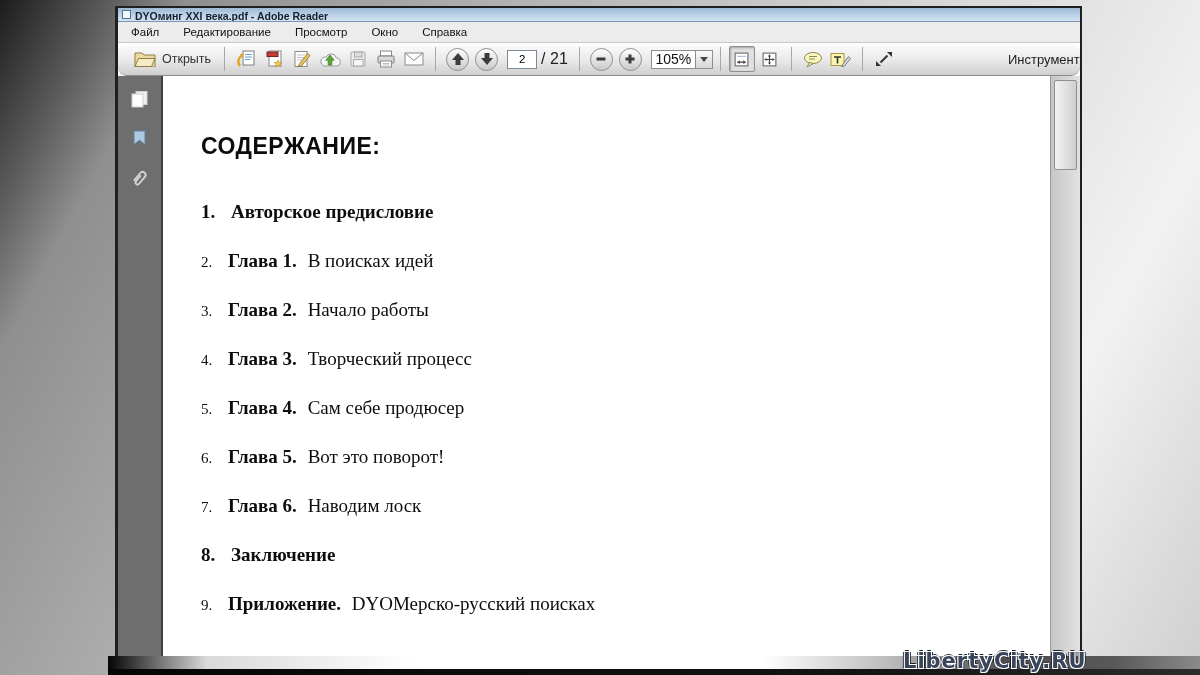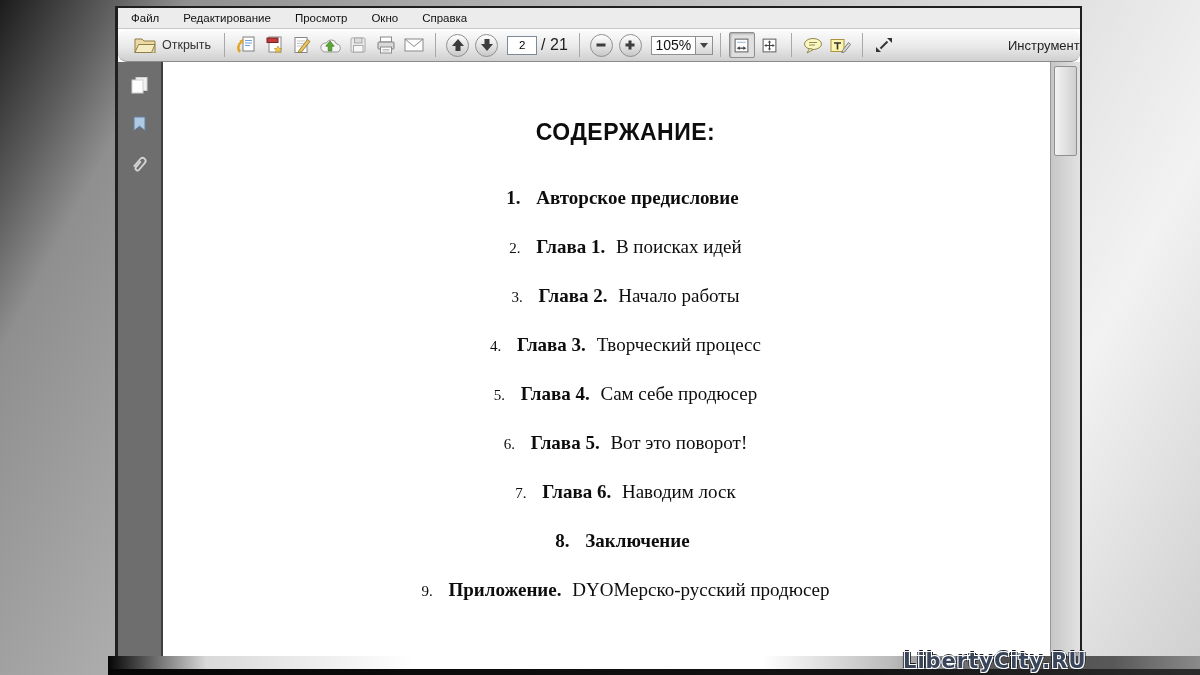--- a/index.html
+++ b/index.html
@@ -94,21 +94,21 @@
   .scrollbar {
     width:30px; flex:0 0 auto; background:linear-gradient(90deg,#c6c6c6,#e2e2e2);
     border-left:1px solid #979797; position:relative;
   }
   .scroll-thumb {
     position:absolute; left:3px; top:4px; width:23px; height:90px;
     background:linear-gradient(90deg,#f3f3f3,#cfcfcf); border:1px solid #909090; border-radius:2px;
   }
 
   
-  .doc-content { padding-top:57px; padding-left:38px; text-align:center; color:#0d0d0d; }
+  .doc-content { padding-top:57px; padding-left:38px; text-align:left; color:#0d0d0d; }
   .doc-heading {
     font-family:"Liberation Sans", sans-serif; font-weight:bold;
     font-size:23px; letter-spacing:.5px; height:28px;
   }
   .toc { margin-top:40px; }
   .toc-line {
     font-family:"Liberation Serif", serif; font-size:19px; height:24px; margin-bottom:25px;
     white-space:nowrap;
   }
   .toc-num { font-size:15px; margin-right:11px; }
@@ -135,20 +135,24 @@
   }
   svg { display:block; }
 </style>
 </head>
 <body>
 
 <div class="screen">
 
   <div class="app-window">
 
+    <div class="titlebar">
+      <span class="app-icon"></span>
+      <span class="title-text">DYOминг XXI века.pdf - Adobe Reader</span>
+    </div>
 
     <div class="menubar">
 
         <span class="menu-item">Файл</span>
 
         <span class="menu-item">Редактирование</span>
 
         <span class="menu-item">Просмотр</span>
 
         <span class="menu-item">Окно</span>
@@ -421,21 +425,21 @@
 
               <div class="toc-line">
                 <span class="toc-num num-bold">8.</span>
                 <span class="toc-strong">Заключение</span>
                 <span class="toc-normal"></span>
               </div>
 
               <div class="toc-line">
                 <span class="toc-num">9.</span>
                 <span class="toc-strong">Приложение.</span>
-                <span class="toc-normal">DYOМерско-русский продюсер</span>
+                <span class="toc-normal">DYOМерско-русский поисках</span>
               </div>
             </div>
         </div>
       </div>
 
       <div class="scrollbar">
         <div class="scroll-thumb"></div>
       </div>
     </div>
 

